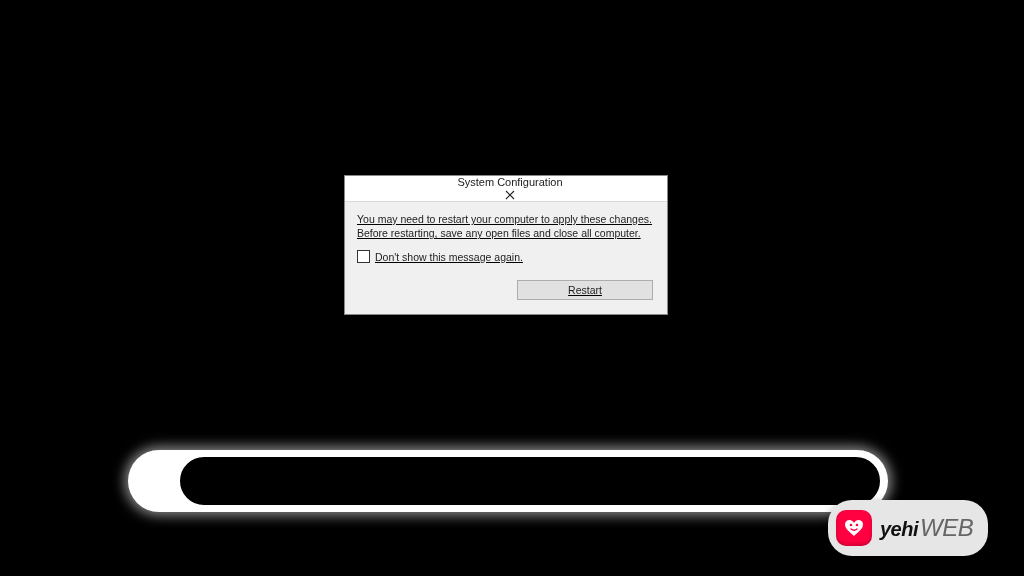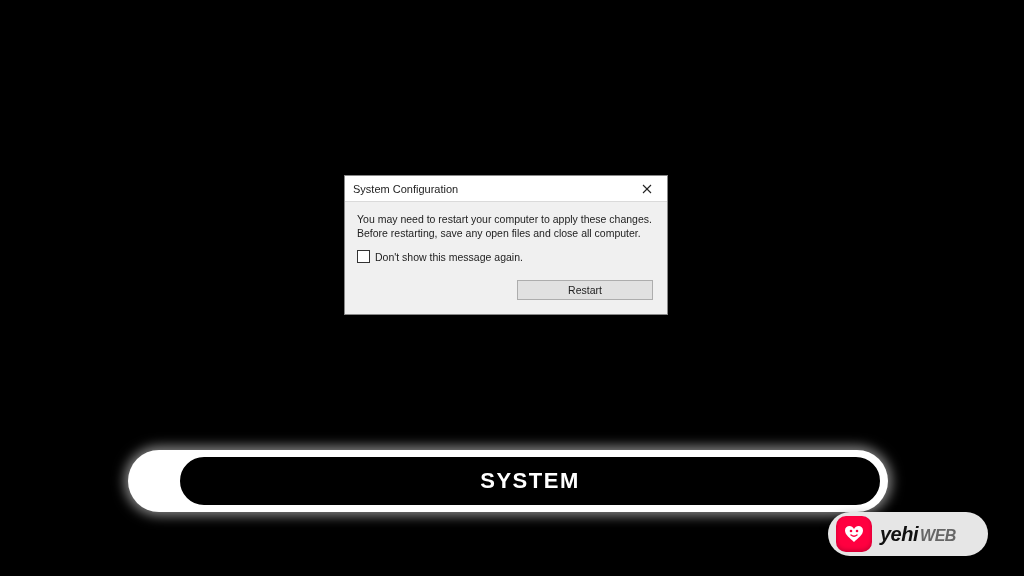--- a/index.html
+++ b/index.html
@@ -20,39 +20,41 @@
       border: 1px solid #888;
       box-shadow: 0 2px 8px rgba(0,0,0,0.35);
     }
     .dialog-titlebar {
       display: flex;
       align-items: center;
       height: 26px;
       padding-left: 8px;
       background: #fff;
       border-bottom: 1px solid #dadada;
+      flex-direction: column;
     }
     .dialog-title {
       flex: 1;
       font-size: 11px;
       color: #222;
     }
     .close-btn {
       width: 40px;
       height: 26px;
       display: flex;
       align-items: center;
       justify-content: center;
       cursor: pointer;
     }
     .close-btn svg { display:block; }
 
     .dialog-body {
       padding: 10px 12px 12px 12px;
       background: #f0f0f0;
+      text-decoration: underline;
     }
     .dialog-message {
       font-size: 10.5px;
       line-height: 1.35;
       color: #222;
       margin-bottom: 10px;
     }
     .checkbox-row {
       display: flex;
       align-items: center;
@@ -127,21 +129,21 @@
     }
     .banner-inner .bold { font-weight: 800; }
     .banner-inner .norm { font-weight: 400; }
 
     
     .badge {
       position: absolute;
       right: 36px;
       bottom: 20px;
       width: 160px;
-      height: 44px;
+      height: 56px;
       background: #e6e6e6;
       border-radius: 24px;
       display: flex;
       align-items: center;
       gap: 8px;
       padding-left: 8px;
       box-shadow: 0 3px 10px rgba(0,0,0,0.4);
     }
     .badge-logo {
       width: 36px;
@@ -162,22 +164,22 @@
       font-family: Arial, sans-serif;
     }
     .badge-text .yehi {
       font-size: 20px;
       font-weight: 900;
       color: #111;
       font-style: italic;
       letter-spacing: -0.5px;
     }
     .badge-text .web {
-      font-size: 16px;
-      font-weight: 700;
+      font-size: 24px;
+      font-weight: 400;
       color: #666;
       font-style: italic;
       letter-spacing: -0.5px;
     }
   </style>
 </head>
 <body>
 
 <div class="dialog">
   <div class="dialog-titlebar">
@@ -200,21 +202,20 @@
     </label>
     <div class="button-row">
       <div class="win-button">Restart</div>
     </div>
   </div>
 </div>
 
 <div class="banner-wrap">
   <div class="banner-outline"></div>
   <div class="banner-inner">
-    <span class="bold">SYSTEM</span>
   </div>
 </div>
 
 <div class="badge">
   <div class="badge-logo">
     <svg width="20" height="18" viewBox="0 0 20 18">
       <path d="M10 17 C6 13 1 10 1 5.5 C1 2.7 3 1 5.5 1 C7.3 1 9 2.2 10 4 C11 2.2 12.7 1 14.5 1 C17 1 19 2.7 19 5.5 C19 10 14 13 10 17 Z" fill="#fff"></path>
       <circle cx="7" cy="6" r="1.3" fill="#ff0040"></circle>
       <circle cx="13" cy="6" r="1.3" fill="#ff0040"></circle>
       <path d="M7 10 Q10 12.5 13 10" stroke="#ff0040" stroke-width="1.4" fill="none" stroke-linecap="round"></path>

